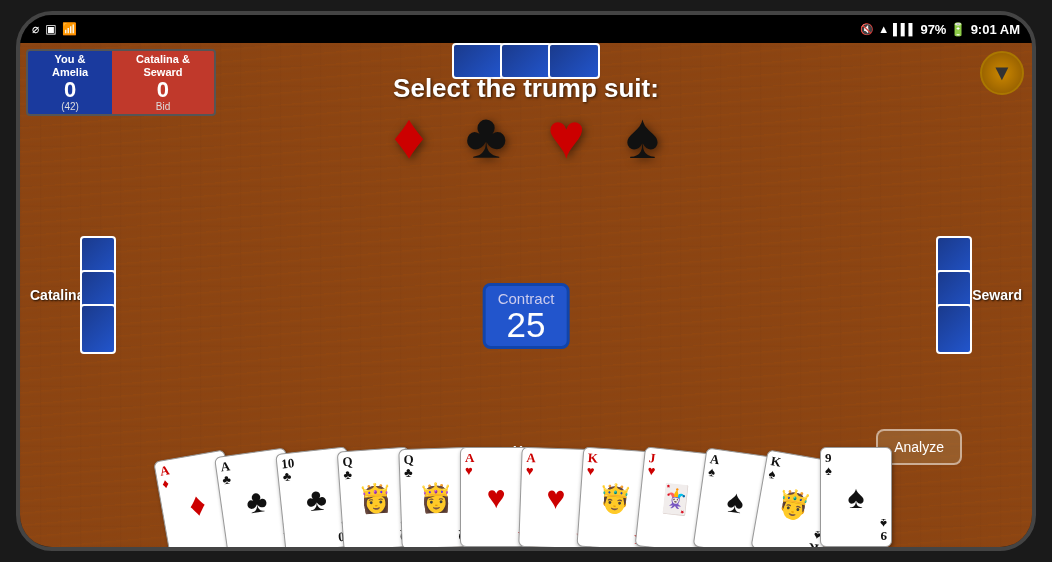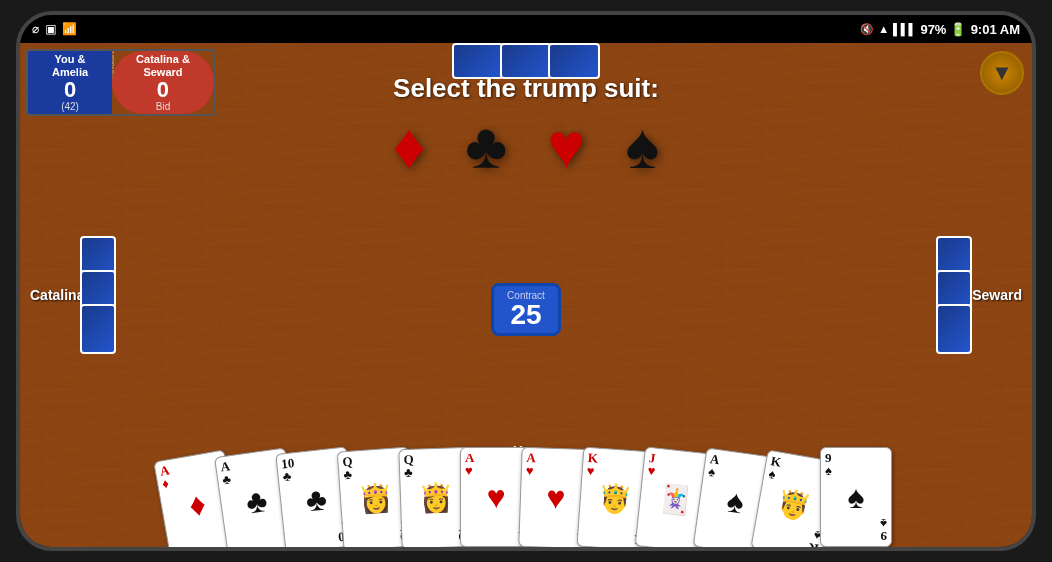--- a/index.html
+++ b/index.html
@@ -79,38 +79,37 @@
       border-radius: 4px;
       overflow: hidden;
       z-index: 5;
     }
     .score-team {
       padding: 2px 24px;
       text-align: center;
       min-width: 72px;
     }
     .score-team.blue { background: #1a3a9e; color: white; }
-    .score-team.red { background: #c0392b; color: white; border-radius: 31px; }
+    .score-team.red { background: #c0392b; color: white; }
     .score-team-name { font-size: 11px; font-weight: bold; line-height: 1.2; }
     .score-value { font-size: 22px; font-weight: bold; color: white; line-height: 1; }
     .score-bid { font-size: 10px; color: #ddd; }
 
     
     .trump-area {
       position: absolute;
       top: 20px;
       left: 0; right: 0;
       text-align: center;
     }
     .trump-title {
       color: white;
       font-size: 26px;
       font-weight: bold;
       text-shadow: 1px 1px 3px rgba(0,0,0,0.7);
-      margin-bottom: 10px;
     }
     .trump-suits {
       display: flex;
       justify-content: center;
       gap: 40px;
       align-items: center;
     }
     .suit-btn {
       cursor: pointer;
       font-size: 64px;
@@ -209,22 +208,22 @@
       transform: translateX(-50%);
       top: 240px;
       background: #2255cc;
       border: 3px solid #1144aa;
       border-radius: 8px;
       padding: 4px 12px;
       text-align: center;
       color: white;
       min-width: 70px;
     }
-    .contract-label { font-size: 10px; color: #cce; }
-    .contract-number { font-size: 28px; font-weight: bold; line-height: 1; }
+    .contract-label { font-size: 15px; color: #cce; }
+    .contract-number { font-size: 35px; font-weight: normal; line-height: 1; }
 
     
     .player-you {
       position: absolute;
       left: 50%;
       transform: translateX(-50%);
       bottom: 88px;
       color: white;
       font-size: 14px;
       font-weight: bold;
@@ -422,20 +421,21 @@
     <div class="contract-badge">
       <div class="contract-label">Contract</div>
       <div class="contract-number">25</div>
     </div>
 
     <div class="player-you">
       <span>You</span>
     </div>
 
 
+    <button class="btn-analyze">Analyze</button>
 
     <div class="info-btn">
       <span style="color:#333; font-size:22px;">▼</span>
     </div>
 
     <div class="hand-area">
 
       <div class="hand-card">
         <div class="card-corner-top red">A<br>♦</div>
         <div class="card-center red">♦</div>

